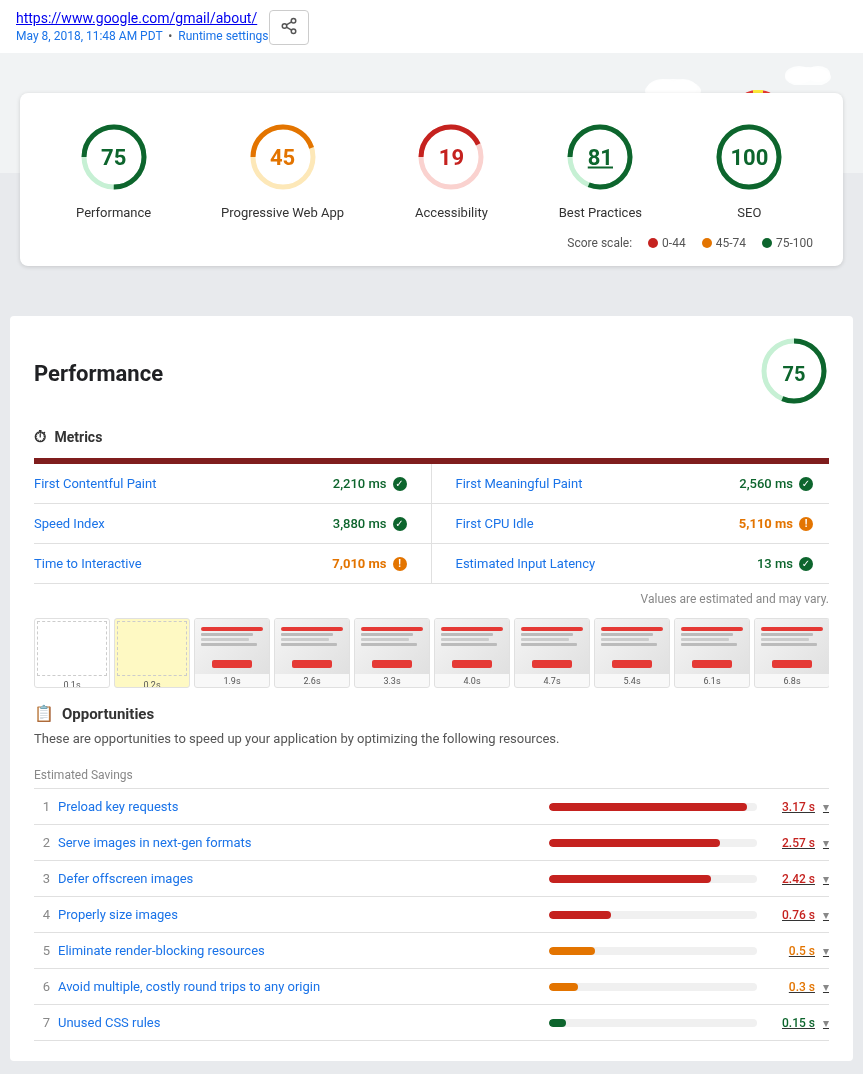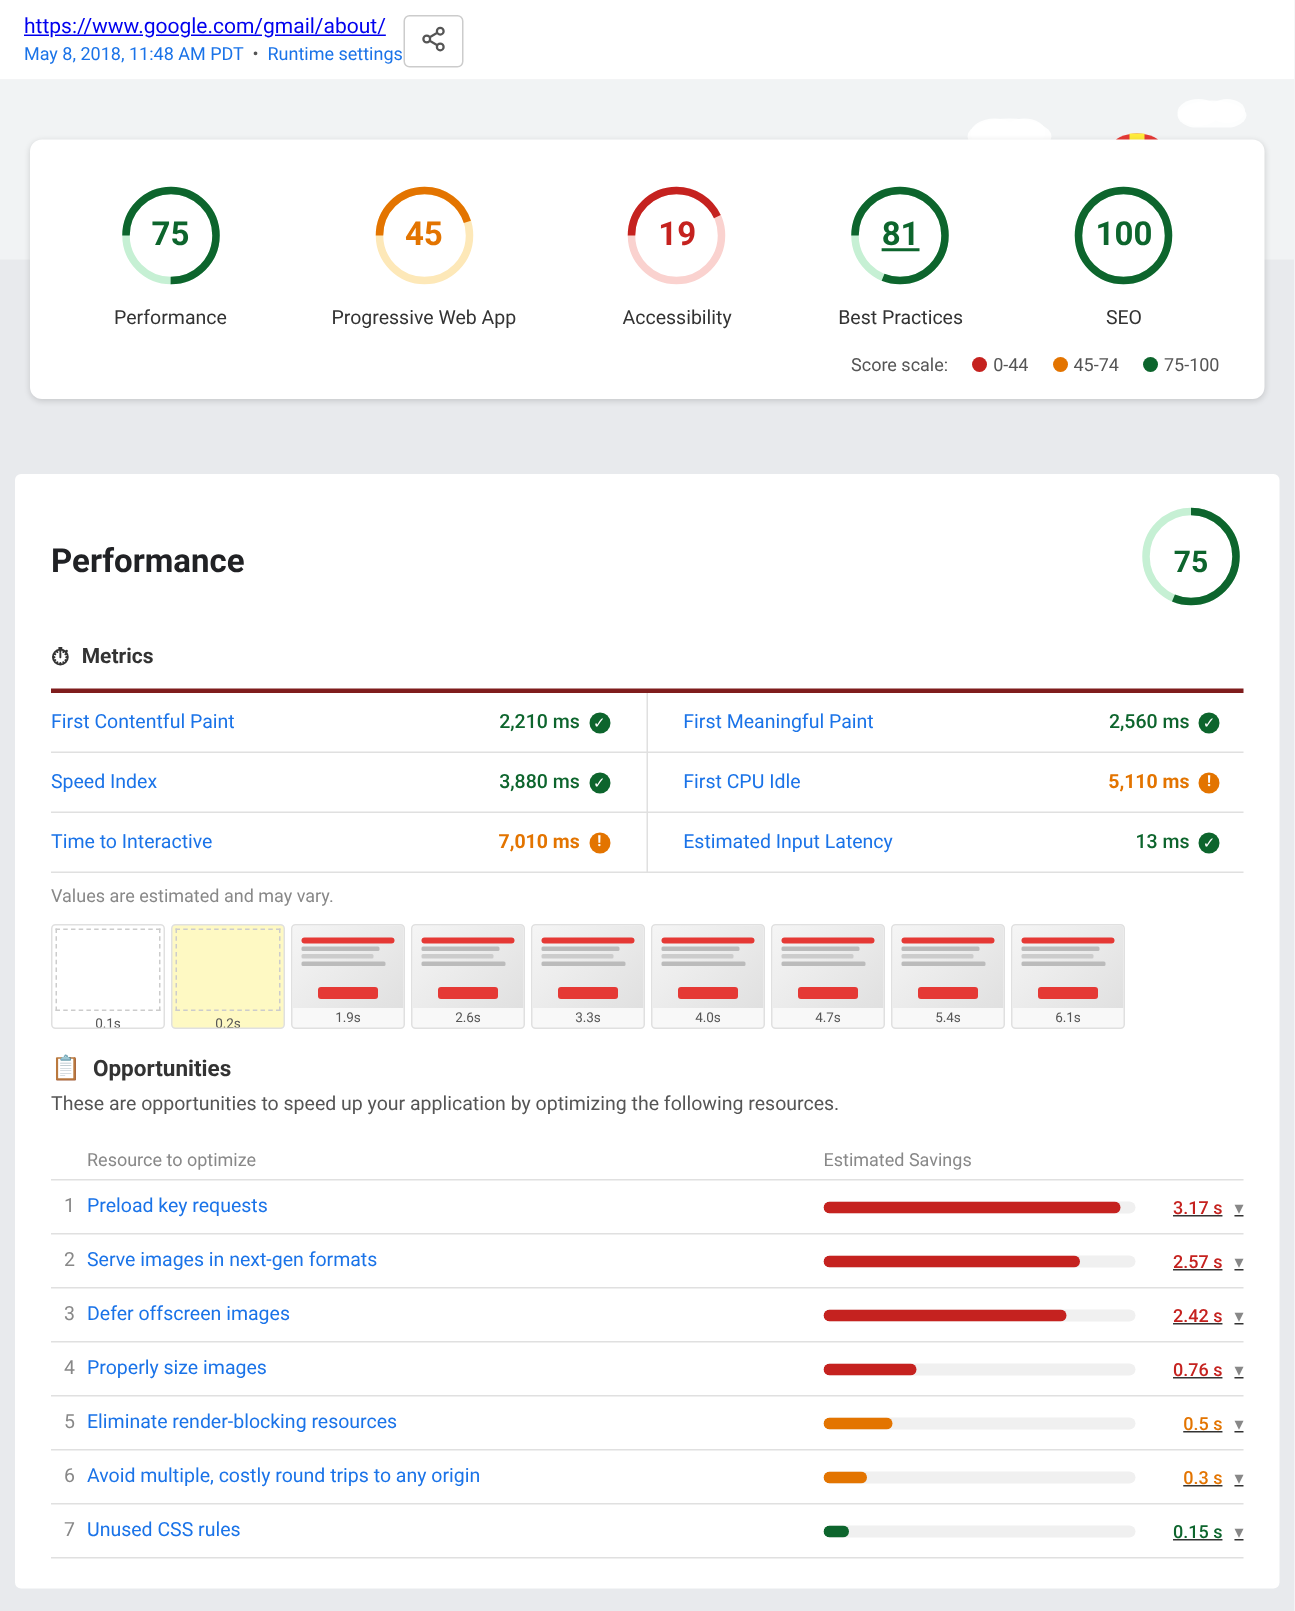--- a/index.html
+++ b/index.html
@@ -132,21 +132,21 @@
       color: #333;
     }
     .clock-icon {
       font-size: 16px;
     }
 
     .metrics-grid {
       display: grid;
       grid-template-columns: 1fr 1fr;
       gap: 0;
-      border-top: 3px solid #7f1d1d;
+      border-top: 6px solid #7f1d1d;
     }
     .metric-row {
       display: flex;
       align-items: center;
       justify-content: space-between;
       padding: 12px 16px 12px 0;
       border-bottom: 1px solid #e0e0e0;
     }
     .metric-row:nth-child(odd) {
       padding-right: 24px;
@@ -176,20 +176,21 @@
       display: inline-flex;
       align-items: center;
       justify-content: center;
       font-size: 10px;
       color: white;
     }
     .status-dot.green { background: #0d652d; }
     .status-dot.orange { background: #e37400; }
 
     .values-note {
+      text-align: right;
       font-size: 12px;
       color: #888;
       margin: 8px 0 12px;
     }
 
     .filmstrip {
       display: flex;
       gap: 4px;
       overflow-x: auto;
       margin: 8px 0 16px;
@@ -551,31 +552,40 @@
       <div class="filmstrip-frame">
       <div style="height:55px;background:linear-gradient(135deg,#f5f5f5,#e0e0e0);position:relative;overflow:hidden;">
         <div style="position:absolute;top:8px;left:6px;right:6px;height:4px;background:#e53935;border-radius:2px;"></div>
         <div style="position:absolute;top:14px;left:6px;right:16px;height:3px;background:#bbb;border-radius:1px;"></div>
         <div style="position:absolute;top:19px;left:6px;right:20px;height:3px;background:#ccc;border-radius:1px;"></div>
         <div style="position:absolute;top:24px;left:6px;right:12px;height:3px;background:#bbb;border-radius:1px;"></div>
         <div style="position:absolute;bottom:6px;left:50%;transform:translateX(-50%);width:40px;height:8px;background:#e53935;border-radius:2px;"></div>
       </div>
       <div class="thumb-label">6.1s</div>
     </div>
+      <div class="filmstrip-frame">
+      <div style="height:55px;background:linear-gradient(135deg,#f5f5f5,#e0e0e0);position:relative;overflow:hidden;">
+        <div style="position:absolute;top:8px;left:6px;right:6px;height:4px;background:#e53935;border-radius:2px;"></div>
+        <div style="position:absolute;top:14px;left:6px;right:16px;height:3px;background:#bbb;border-radius:1px;"></div>
+        <div style="position:absolute;top:19px;left:6px;right:20px;height:3px;background:#ccc;border-radius:1px;"></div>
+        <div style="position:absolute;top:24px;left:6px;right:12px;height:3px;background:#bbb;border-radius:1px;"></div>
+        <div style="position:absolute;bottom:6px;left:50%;transform:translateX(-50%);width:40px;height:8px;background:#e53935;border-radius:2px;"></div>
+      </div>
+      <div class="thumb-label">6.8s</div>
+    </div>
     </div>
 
   <div class="opportunities-section">
     <div class="opp-header">
       <span style="font-size:16px;">📋</span>
       <span>Opportunities</span>
     </div>
     <div class="opp-desc">These are opportunities to speed up your application by optimizing the following resources.</div>
 
     <div class="opp-table-header">
-      <div class="col-left">Resource to optimize</div>
       <div>Estimated Savings</div>
     </div>
 
     <div id="opp-rows">
         <div class="opp-row">
     <div class="opp-row-left">
       <span class="opp-num">1</span>
       <span class="opp-name">Preload key requests</span>
     </div>
     <div class="opp-row-right">

